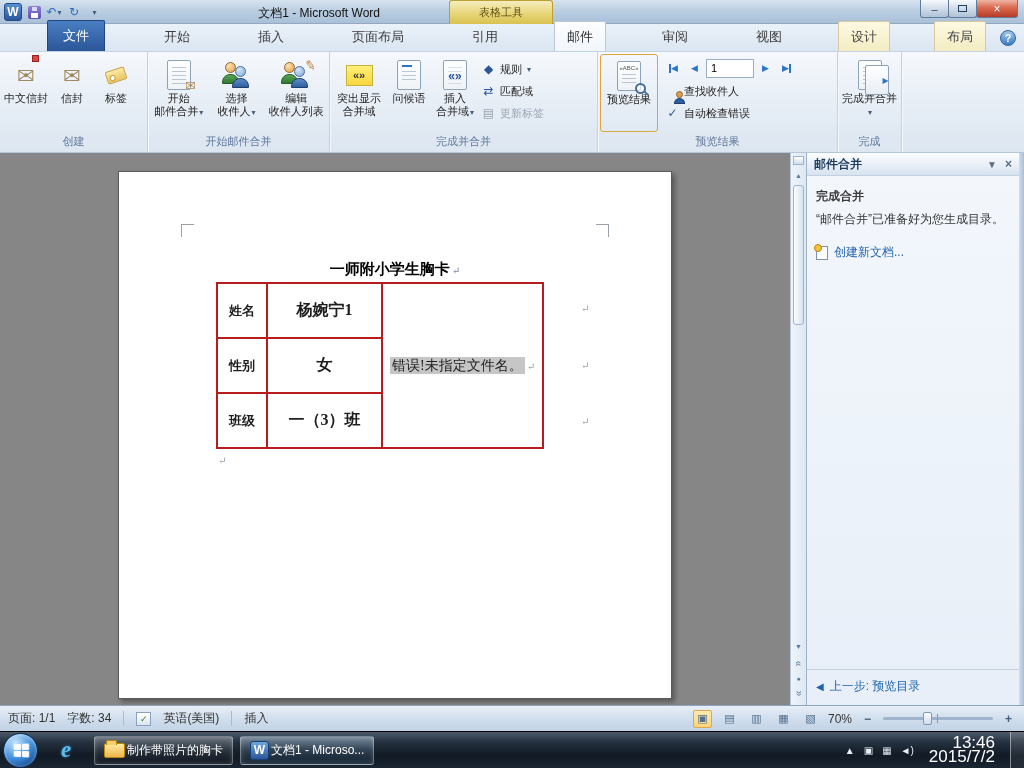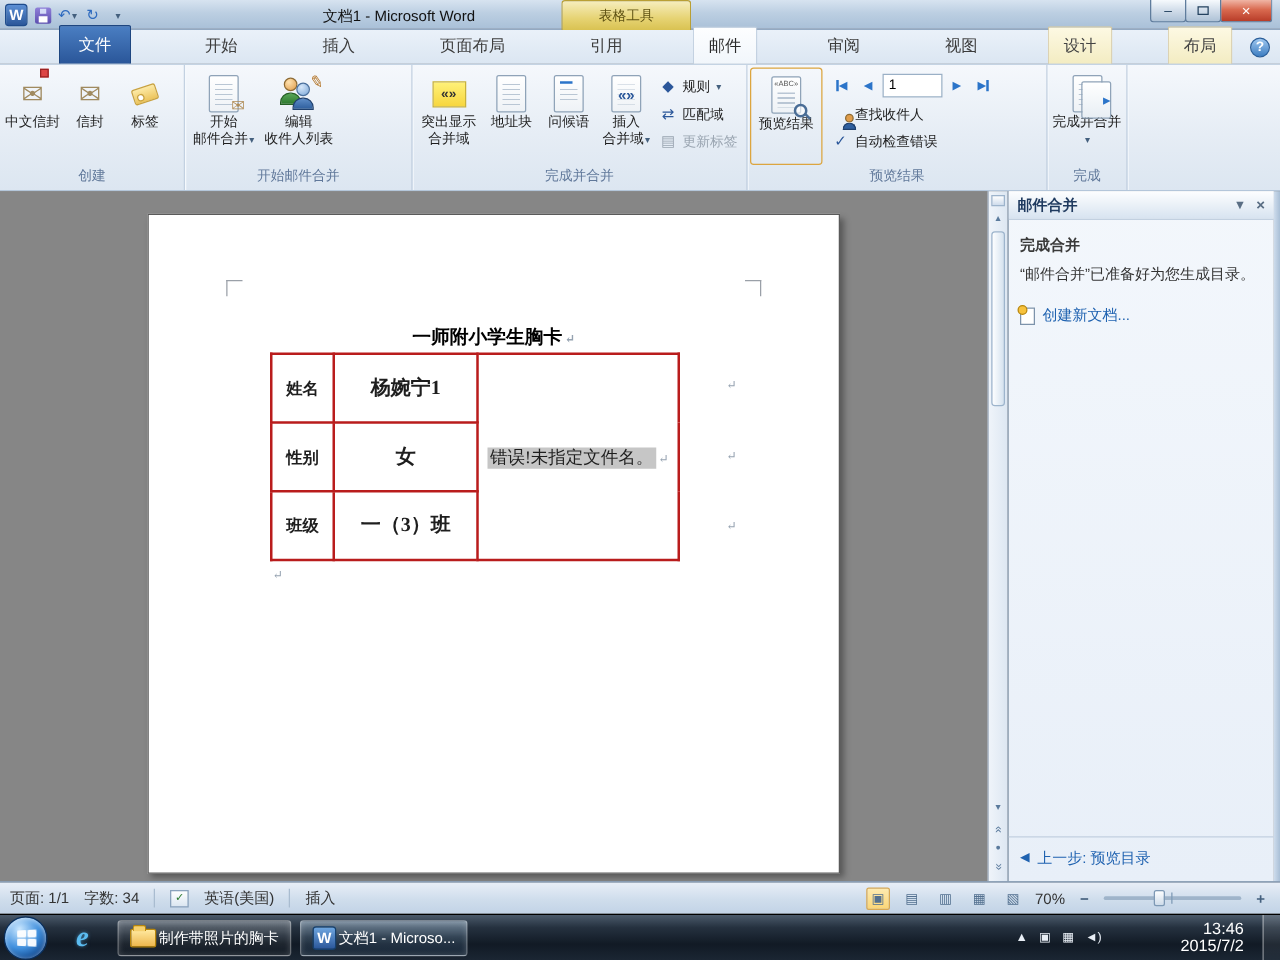--- a/index.html
+++ b/index.html
@@ -157,21 +157,21 @@
   .tb-app{height:29px;margin-left:7px;padding:0 9px;display:flex;align-items:center;gap:2px;color:#fff;font-size:12px;
     border:1px solid rgba(255,255,255,.35);border-radius:3px;
     background:linear-gradient(rgba(255,255,255,.28),rgba(255,255,255,.10) 45%,rgba(0,0,0,.18));
     box-shadow:inset 0 0 5px rgba(255,255,255,.2);white-space:nowrap;overflow:hidden;max-width:170px;}
   .tb-app.focused{background:linear-gradient(rgba(205,230,250,.45),rgba(150,190,225,.22) 45%,rgba(30,60,90,.25));}
   .folder{width:21px;height:15px;position:relative;background:linear-gradient(#ffe9a0,#edb74d);border:1px solid #b8860b;border-radius:2px;flex:none;}
   .folder::before{content:"";position:absolute;top:-4px;left:1px;width:9px;height:4px;background:#f5d06e;border:1px solid #b8860b;border-bottom:none;border-radius:2px 2px 0 0;}
   .wico{width:19px;height:19px;background:linear-gradient(#6ea6e0,#2b579a);border:1px solid #16406e;border-radius:3px;color:#fff;font-weight:bold;font-size:12px;display:flex;align-items:center;justify-content:center;flex:none;}
   .tray{margin-left:auto;display:flex;align-items:center;gap:9px;color:#e8eef5;font-size:10px;}
   .tray .ti{font-size:10px;color:#e8eef5;}
-  .clock{text-align:right;font-size:13px;line-height:14px;color:#fff;padding:0 6px;margin-left:48px;}
+  .clock{text-align:right;font-size:17px;line-height:14px;color:#fff;padding:0 6px;}
   .showdesk{width:14px;height:37px;border-left:1px solid rgba(255,255,255,.45);background:linear-gradient(rgba(255,255,255,.14),rgba(255,255,255,.03));}
 </style>
 </head>
 <body>
 
 <div class="screen">
 
   <div class="titlebar">
     <div class="qat">
       <div class="app-ico">W</div>
@@ -243,20 +243,34 @@
               <span class="sheet">
                 <span class="lines"></span>
                 <span class="ovr-env">✉</span>
               </span>
             </div>
           <div class="lb">
               <div>开始</div>
               <div><span>邮件合并</span><span class="dd">▾</span></div>
             </div>
         </div>
+        <div class="btn-lg" style="width:58px;">
+          <div class="ric">
+              <span class="ppl">
+                <span class="b1"></span>
+                <span class="b2"></span>
+                <span class="p1"></span>
+                <span class="p2"></span>
+              </span>
+            </div>
+          <div class="lb">
+              <div>选择</div>
+              <div><span>收件人</span><span class="dd">▾</span></div>
+            </div>
+        </div>
         <div class="btn-lg" style="width:62px;">
           <div class="ric">
               <span class="ppl">
                 <span class="b1"></span>
                 <span class="b2"></span>
                 <span class="p1"></span>
                 <span class="p2"></span>
                 <span class="pencil">✎</span>
               </span>
             </div>
@@ -272,28 +286,20 @@
     <div class="rgroup" style="width:268px;">
       <div class="rg-content">
         <div class="btn-lg" style="width:54px;">
           <div class="ric">
               <span class="hlico">«»</span>
             </div>
           <div class="lb">
               <div>突出显示</div>
               <div>合并域</div>
             </div>
-        </div>
-        <div class="btn-lg" style="width:46px;">
-          <div class="ric">
-              <span class="sheet">
-                <span class="lines"></span>
-              </span>
-            </div>
-          <div class="lb">地址块</div>
         </div>
         <div class="btn-lg" style="width:46px;">
           <div class="ric">
               <span class="sheet">
                 <span class="lines" style="top:10px;height:12px;"></span>
                 <span style="position:absolute;left:4px;top:4px;width:10px;height:2px;background:#2b74c9;"></span>
               </span>
             </div>
           <div class="lb">问候语</div>
         </div>

